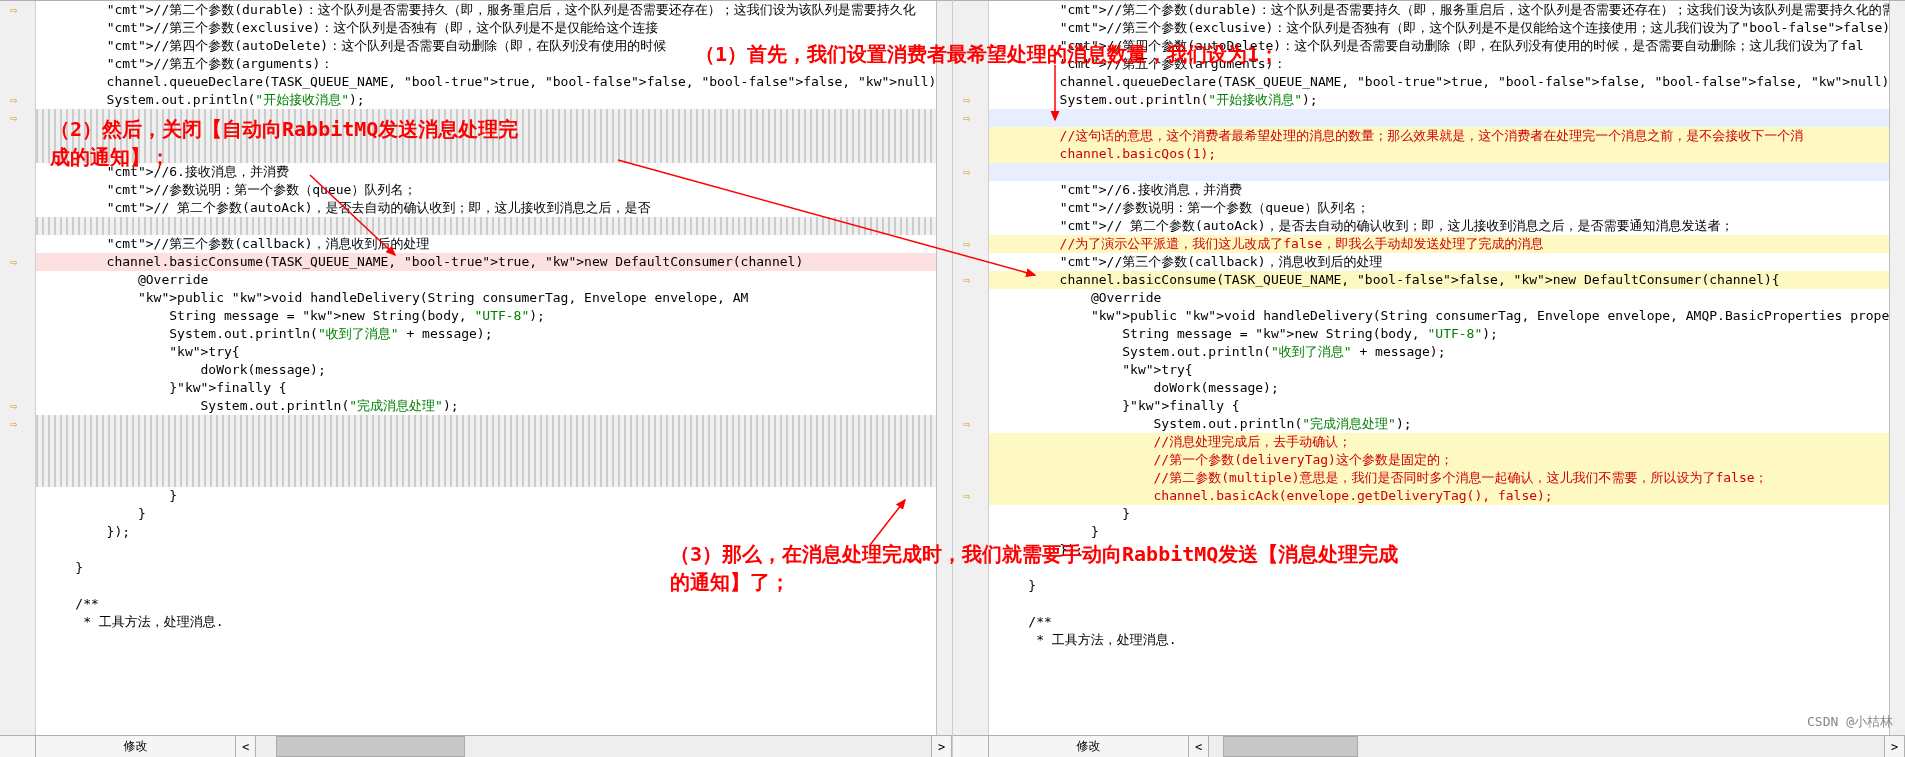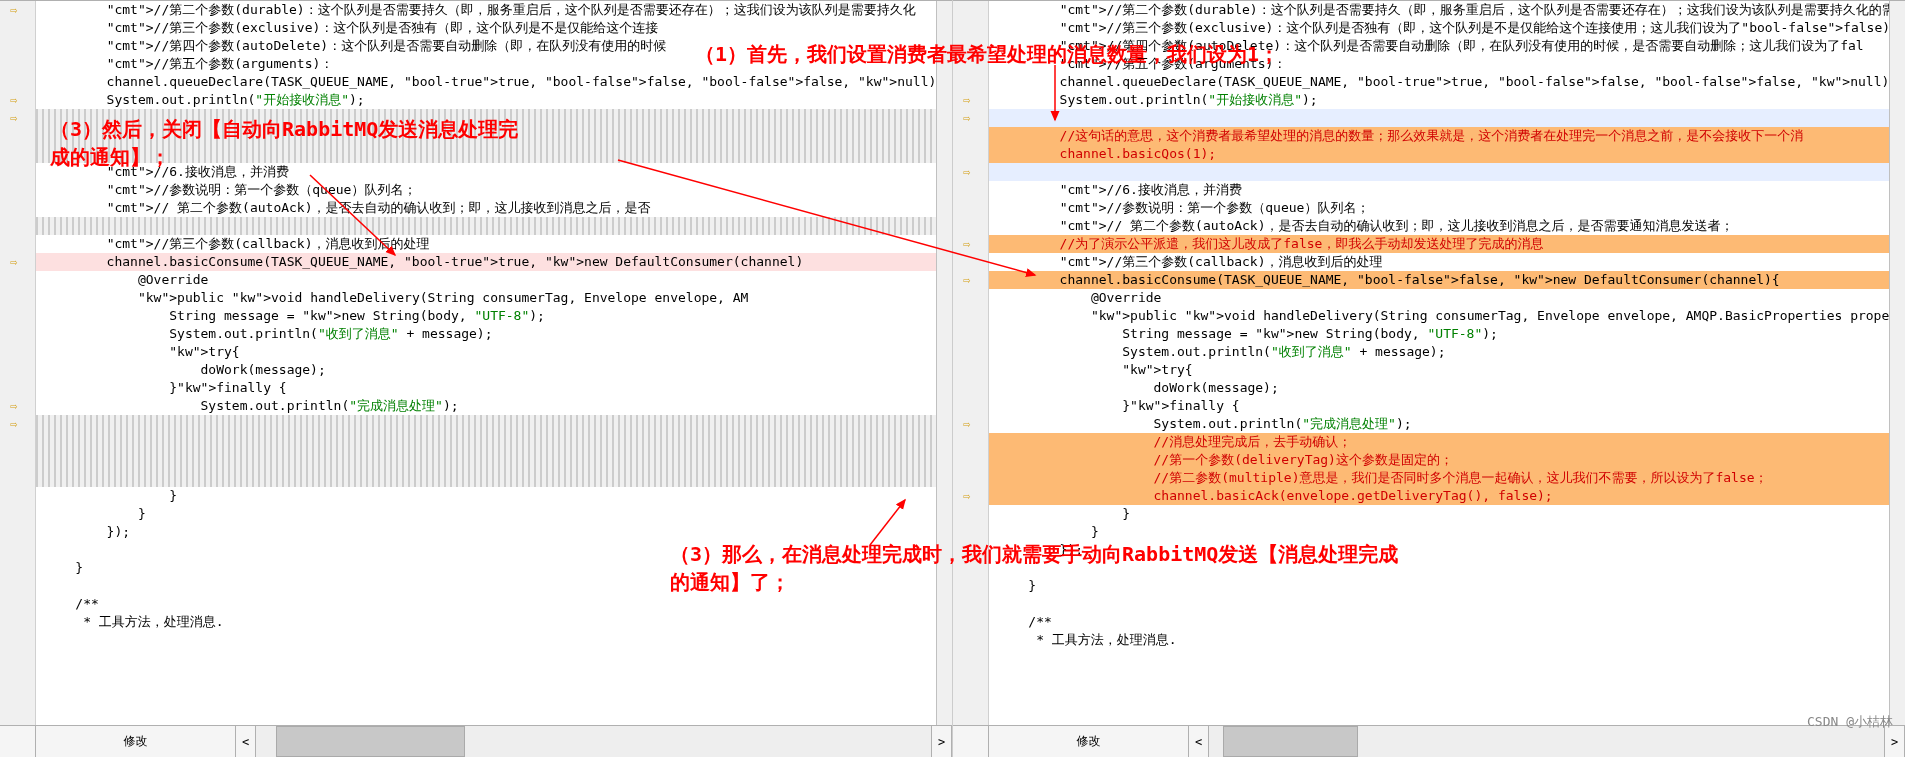--- a/index.html
+++ b/index.html
@@ -47,41 +47,41 @@
   overflow: hidden;
   position: relative;
 }
 .code-line {
   padding-left: 8px;
   height: 18px;
   white-space: pre;
   overflow: hidden;
 }
 .code-line.diff-del { background: #fde0e0; }
-.code-line.diff-add { background: #fdba74; }
+.code-line.diff-add { background: #fef9c3; }
 .code-line.diff-ctx { background: #e6eeff; }
 .code-line.diff-guide { background: #f0f0f0; background-image: repeating-linear-gradient(90deg, #ccc 0 2px, transparent 2px 6px); }
 .str { color: #008000; }
 .ann-red { color: #d00000; }
 .annotation {
   position: absolute;
   color: #ff0000;
   font-size: 20px;
   font-weight: 700;
   z-index: 50;
   pointer-events: none;
   line-height: 1.4;
 }
 .arrow-svg {
   position: absolute;
   pointer-events: none;
   z-index: 40;
 }
 .bottom-bar {
-  height: 32px;
+  height: 22px;
   background: #f5f5f5;
   border-top: 1px solid #b0b0b0;
   display: flex;
   align-items: center;
 }
 .bottom-bar .seg {
   border-right: 1px solid #b0b0b0;
   height: 100%;
   display: flex;
   align-items: center;
@@ -174,21 +174,21 @@
       <div class="seg scroll-btn">&lt;</div>
       <div class="seg track">
         <div class="thumb" style="left:2%;width:20%"></div>
       </div>
       <div class="seg scroll-btn">&gt;</div>
     </div>
   </div>
 </div>
 
 <div class="annotation" style="left:695px; top:40px; width:880px;">（1）首先，我们设置消费者最希望处理的消息数量，我们设为1；</div>
-<div class="annotation" style="left:50px; top:115px; width:590px; white-space:pre-line;">（3）然后，关闭【自动向RabbitMQ发送消息处理完
+<div class="annotation" style="left:50px; top:115px; width:590px; white-space:pre-line;">（2）然后，关闭【自动向RabbitMQ发送消息处理完
 成的通知】；</div>
 <div class="annotation" style="left:670px; top:540px; width:900px; white-space:pre-line;">（3）那么，在消息处理完成时，我们就需要手动向RabbitMQ发送【消息处理完成
 的通知】了；</div>
 
 <svg class="arrow-svg" style="left:0;top:0;width:1905px;height:757px;">
   <defs>
     <marker id="ah" markerWidth="8" markerHeight="8" refX="6" refY="3" orient="auto">
       <path d="M0,0 L7,3 L0,6 Z" fill="#ff0000"></path>
     </marker>
   </defs>

